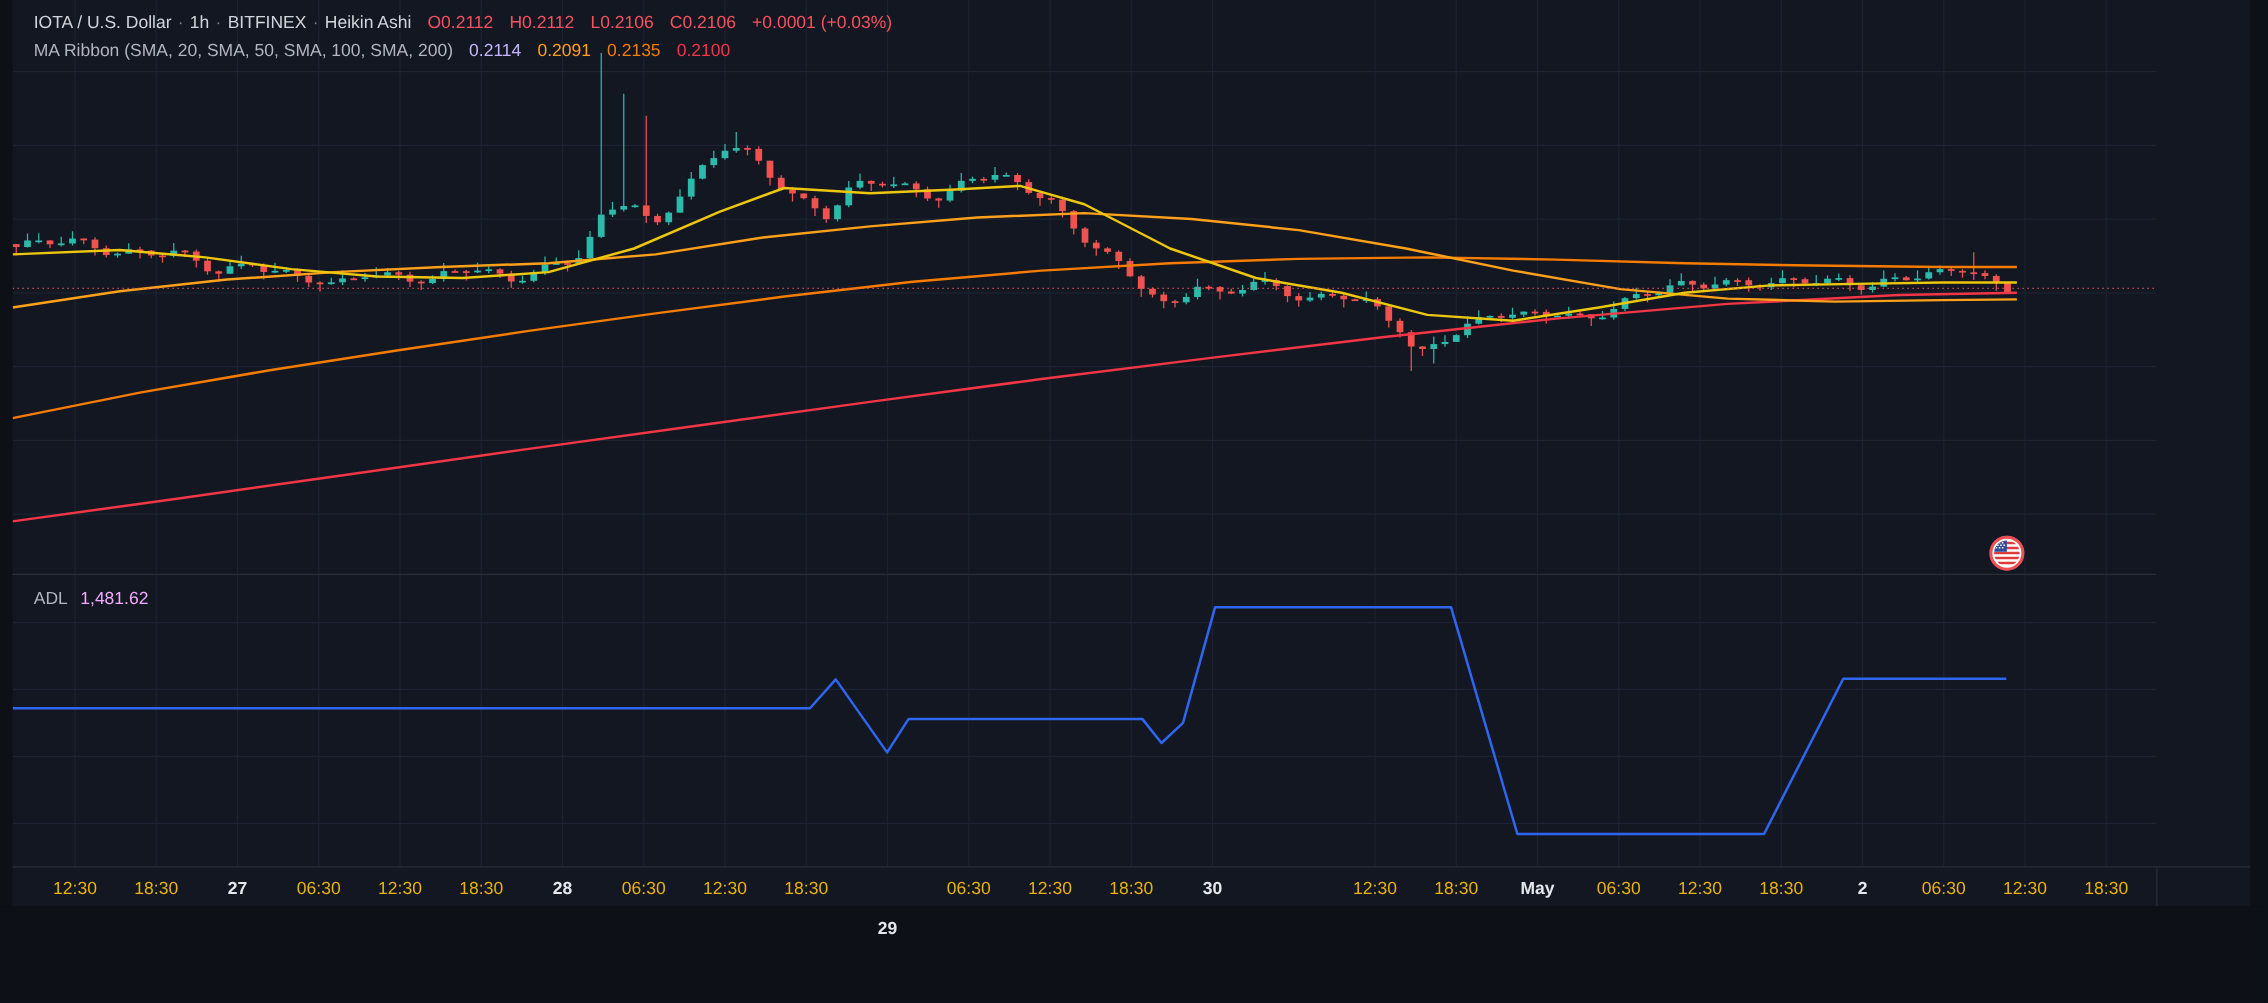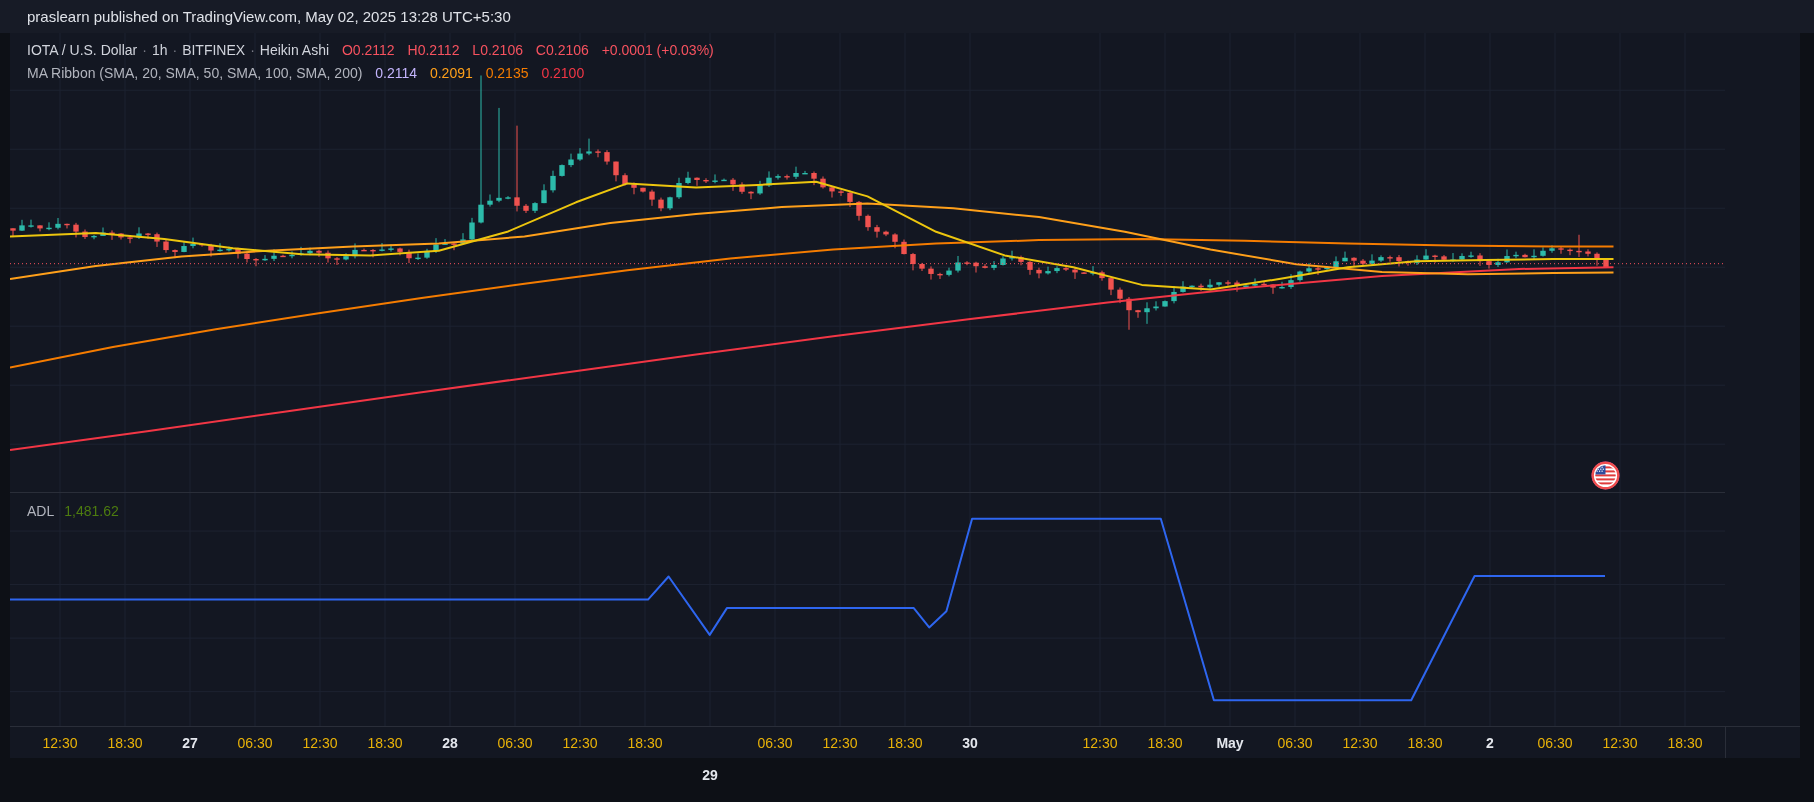--- a/index.html
+++ b/index.html
@@ -25,23 +25,20 @@
   .picon{width:29px;height:29px;border-radius:50%;display:block;}
   .spacer{height:4px;background:#0d1016;flex:none;}
   .footer{height:40px;background:#1d2027;flex:none;display:flex;align-items:center;padding-left:13px;gap:9px;}
   .footer .logo-text{color:#ccd0d6;font-size:17px;letter-spacing:.2px;}
 </style>
 </head>
 <body>
 
 <div class="page">
 
-  <div class="attribution">
-    <span>praslearn published on TradingView.com, May 02, 2025 13:28 UTC+5:30</span>
-  </div>
 
   <div class="chart-row">
     <div class="chart">
 
       <div class="pane main">
         <svg id="svg-main" width="1715" height="459" viewBox="0 0 1715 459">
             <g>
               <line x1="50" y1="0" x2="50" y2="459" stroke="#1d2331" stroke-width="1"></line>
               <line x1="115" y1="0" x2="115" y2="459" stroke="#1d2331" stroke-width="1"></line>
               <line x1="180" y1="0" x2="180" y2="459" stroke="#1d2331" stroke-width="1"></line>
@@ -525,21 +522,21 @@
               <line x1="1610" y1="0" x2="1610" y2="234" stroke="#1d2331" stroke-width="1"></line>
               <line x1="1675" y1="0" x2="1675" y2="234" stroke="#1d2331" stroke-width="1"></line>
               <line x1="0" y1="38.01830663615527" x2="1715" y2="38.01830663615527" stroke="#1d2331" stroke-width="1"></line>
               <line x1="0" y1="91.56521739130424" x2="1715" y2="91.56521739130424" stroke="#1d2331" stroke-width="1"></line>
               <line x1="0" y1="145.1121281464532" x2="1715" y2="145.1121281464532" stroke="#1d2331" stroke-width="1"></line>
               <line x1="0" y1="198.65903890160217" x2="1715" y2="198.65903890160217" stroke="#1d2331" stroke-width="1"></line>
             </g>
             <path d="M0.0 106.6 L638.0 106.6 L658.6 83.5 L699.7 141.9 L716.9 115.1 L903.8 115.1 L919.2 134.4 L936.4 118.3 L962.1 25.7 L1150.8 25.7 L1203.9 207.2 L1401.2 207.2 L1464.6 83.0 L1595.0 83.0" fill="none" stroke="#2e66f0" stroke-width="2" stroke-linejoin="round"></path>
           </svg>
         <div class="adl-legend">
-          <span>ADL</span><span class="val" style="color:#4d7c0f">1,481.62</span>
+          <span>ADL</span><span class="val" style="color:#f0abfc">1,481.62</span>
         </div>
 
       </div>
 
       <div class="time-axis">
         <div id="time-labels">
             <span class="tlabel" style="left: 50px;">12:30</span>
             <span class="tlabel" style="left: 115px;">18:30</span>
             <span class="tlabel day" style="left: 180px;">27</span>
             <span class="tlabel" style="left: 245px;">06:30</span>

